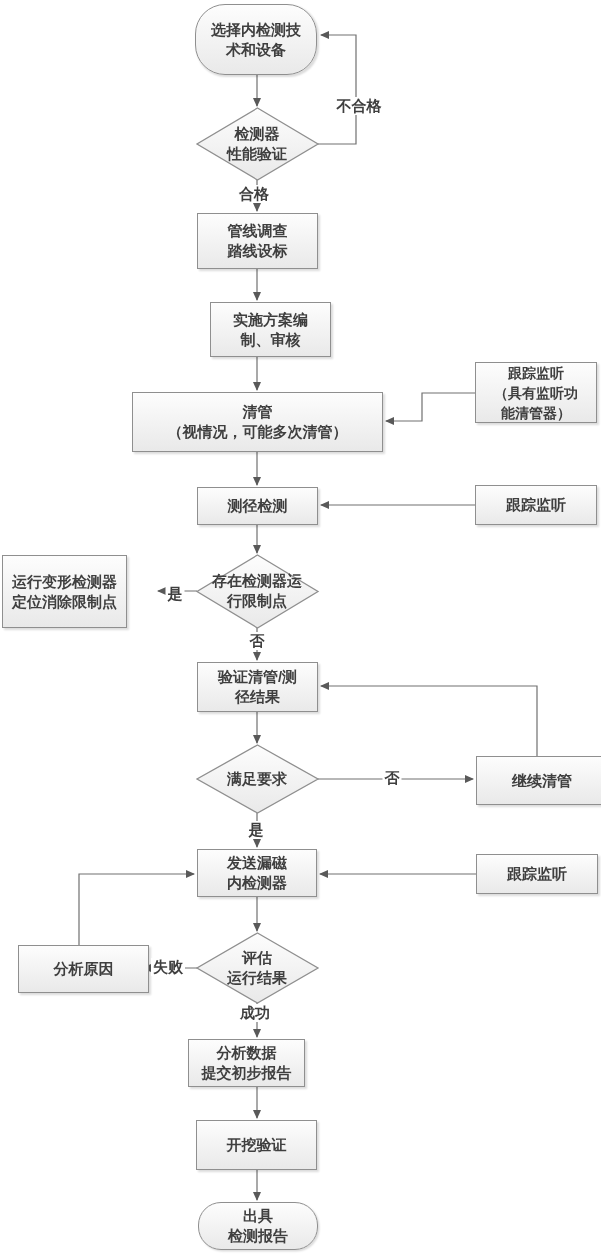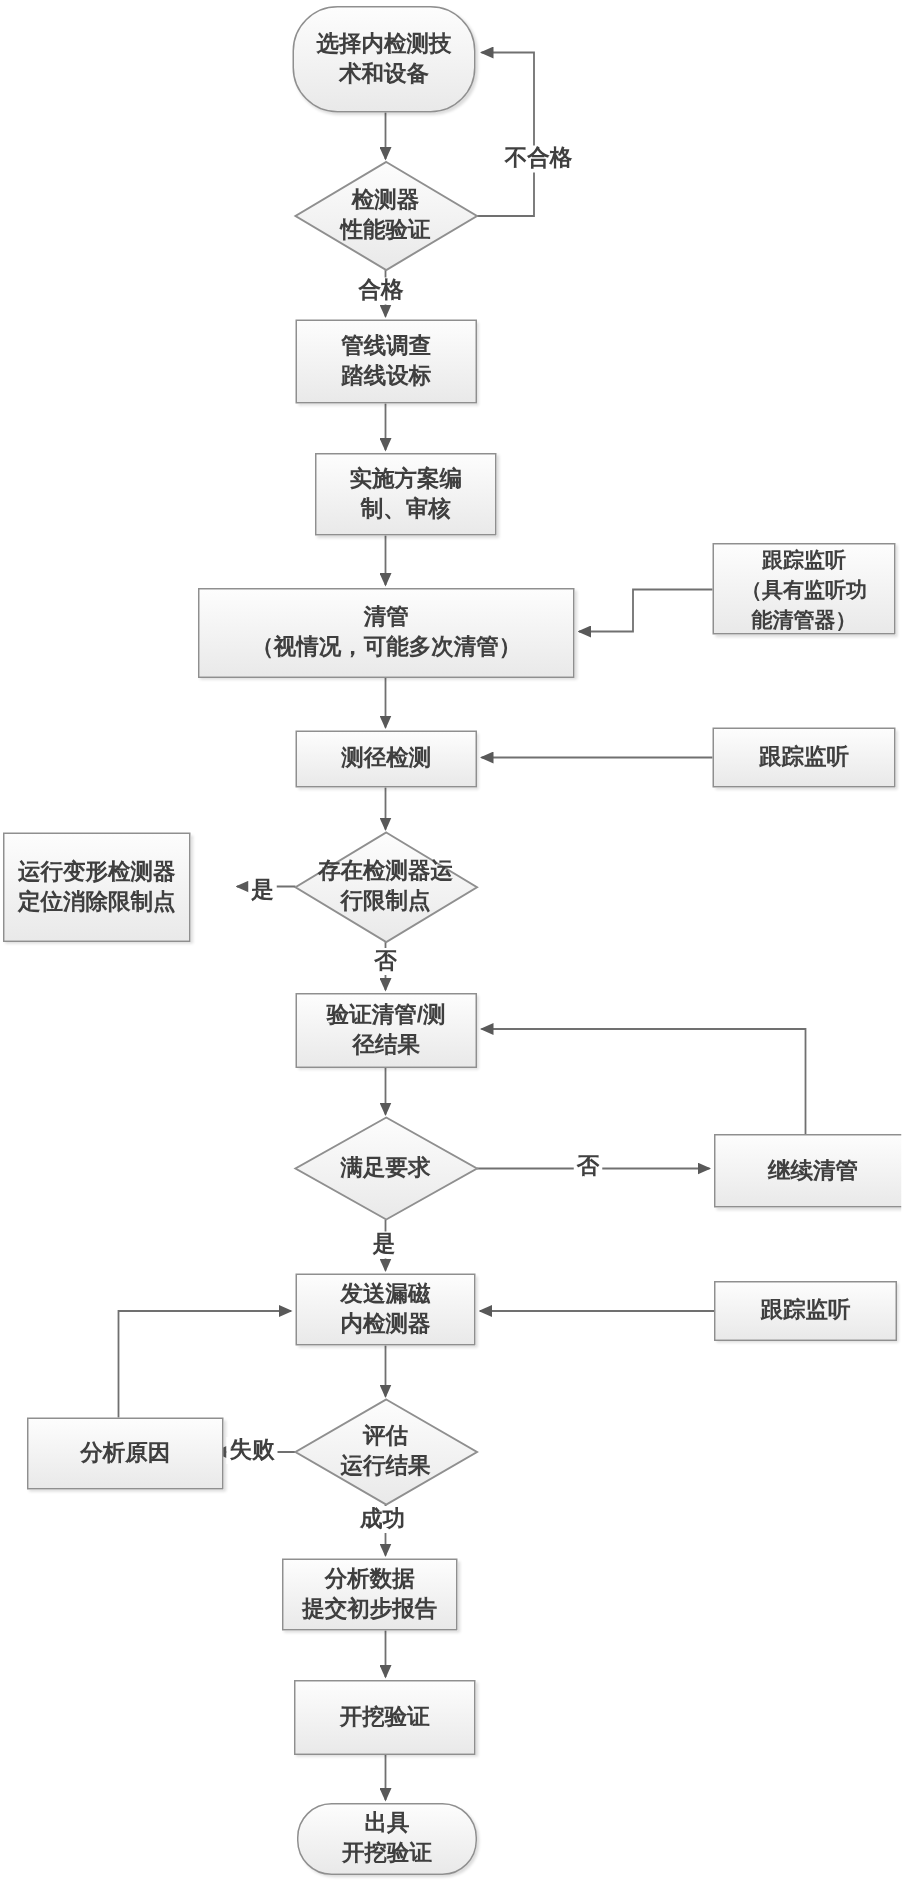--- a/index.html
+++ b/index.html
@@ -92,21 +92,21 @@
 
     <polygon class="shape" points="257.5,108 318,144 257.5,180 197,144"></polygon>
     <polygon class="shape" points="257.5,555 318,591.5 257.5,628 197,591.5"></polygon>
     <polygon class="shape" points="257.5,745 318,779 257.5,813 197,779"></polygon>
     <polygon class="shape" points="257.5,933 318,968 257.5,1003 197,968"></polygon>
   </svg>
 
   <div class="node terminator" style="left:195px;top:4px;width:122px;height:71px;border-radius:30px;">选择内检测技
 术和设备</div>
   <div class="node terminator" style="left:198px;top:1202px;width:120px;height:48px;border-radius:23px;">出具
-开挖验证</div>
+检测报告</div>
 
   <div class="node rect" style="left:197px;top:213px;width:121px;height:56px;">管线调查
 踏线设标</div>
   <div class="node rect" style="left:197px;top:302px;width:121px;height:55px;margin-left:13px;">实施方案编
 制、审核</div>
   <div class="node rect" style="left:132px;top:392px;width:251px;height:60px;">清管
 （视情况，可能多次清管）</div>
   <div class="node rect" style="left:197px;top:487px;width:121px;height:38px;">测径检测</div>
   <div class="node rect" style="left:197px;top:662px;width:121px;height:50px;">验证清管/测
 径结果</div>

